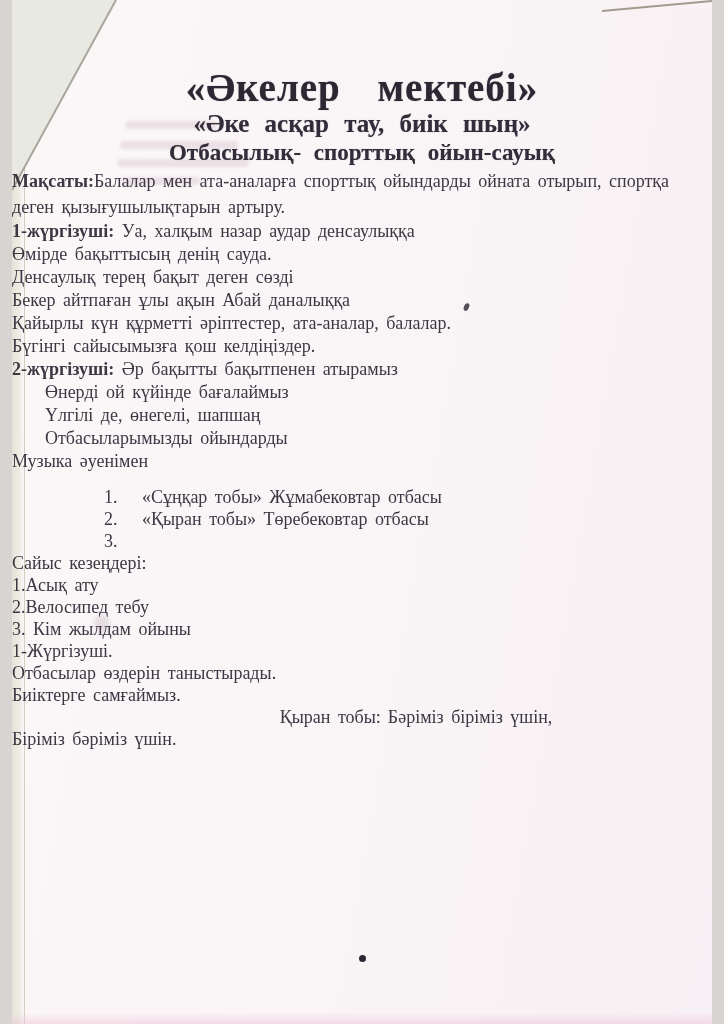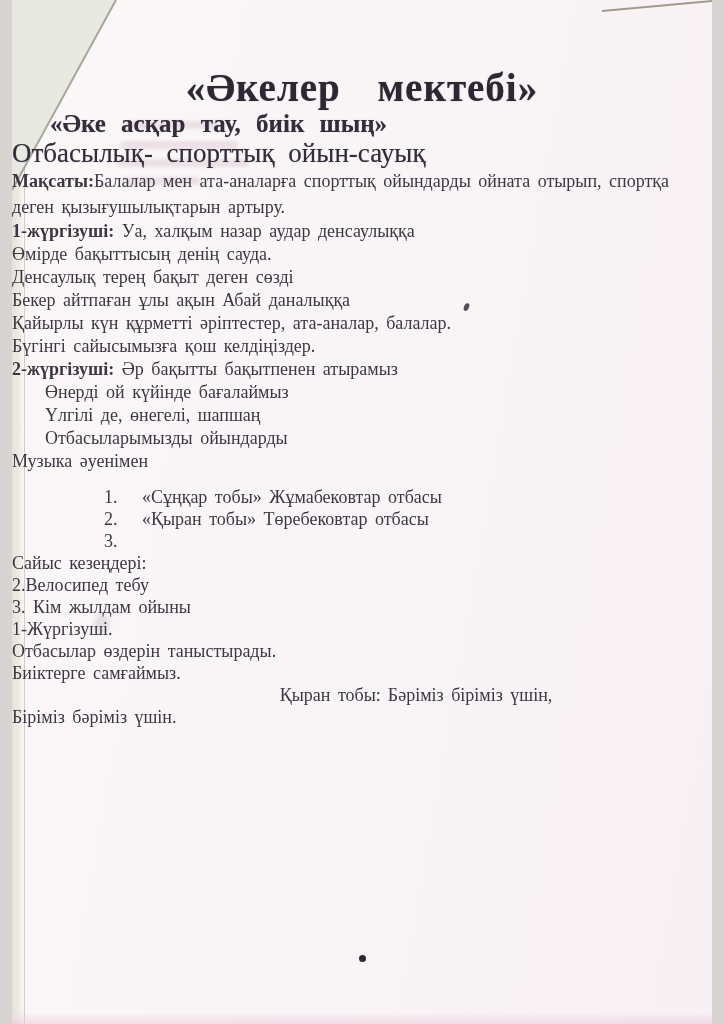--- a/index.html
+++ b/index.html
@@ -40,27 +40,26 @@
   .s4{left:118px;top:322px;width:9px;height:9px;background:rgba(140,128,140,0.18);border-radius:50%;filter:blur(1px);}
   
   .content{position:relative;padding-top:66px;font-size:18px;line-height:23px;word-spacing:3px;}
   .content p,.content h1,.content h2{margin:0;}
   .title{
     font-size:39px;line-height:44px;font-weight:bold;text-align:center;
     margin-right:84px;word-spacing:26px;letter-spacing:1px;color:#2c2733;
     text-shadow:0 0 1px rgba(44,39,51,0.5);
   }
   .subtitle{
-    font-size:25px;line-height:28px;font-weight:bold;text-align:left;
+    font-size:25px;line-height:28px;font-weight:bold;text-align:center;
     margin:26px 20px 0 0;word-spacing:9px;color:#332d3b;
     text-shadow:0 0 0.8px rgba(51,45,59,0.45);
-    padding-left:38px;
   }
   .subtitle2{
-    font-size:27px;line-height:30px;font-weight:normal;text-align:left;
+    font-size:23px;line-height:30px;font-weight:bold;text-align:center;
     margin:8px 40px 0 0;word-spacing:7px;color:#332d3b;
     text-shadow:0 0 0.8px rgba(51,45,59,0.45);
   }
   .lbl{font-weight:bold;}
   .goal{margin:10px 50px 0 36px;line-height:26px;}
   .host{margin:2px 0 0 38px;}
   .host2{margin-top:5px;}
   .poem{margin:14px 0 0 150px;}
   .greet{margin:0 0 0 36px;}
   .greet-2{margin-top:9px;}
@@ -129,20 +128,21 @@
     <p class="poem2">Отбасыларымызды ойындарды</p>
 
     <p class="music">Музыка әуенімен</p>
 
     <div class="list-section">
       <div class="team-row"><span class="num">1.</span><span>«Сұңқар тобы» Жұмабековтар отбасы</span></div>
       <div class="team-row"><span class="num">2.</span><span>«Қыран тобы» Төребековтар отбасы</span></div>
       <div class="team-row"><span class="num">3.</span><span></span></div>
 
       <p class="stages-title">Сайыс кезеңдері:</p>
+      <p class="stage">1.Асық ату</p>
       <p class="stage">2.Велосипед тебу</p>
       <p class="stage">3. Кім жылдам ойыны</p>
 
       <p class="intro-label">1-Жүргізуші.</p>
       <p class="intro-text">Отбасылар өздерін таныстырады.</p>
 
       <p class="motto-cont">Биіктерге самғаймыз.</p>
 
       <div class="motto motto2"><span class="motto-label">Қыран тобы:</span><span>Бәріміз біріміз үшін,</span></div>
       <p class="motto-cont cont2">Біріміз бәріміз үшін.</p>

